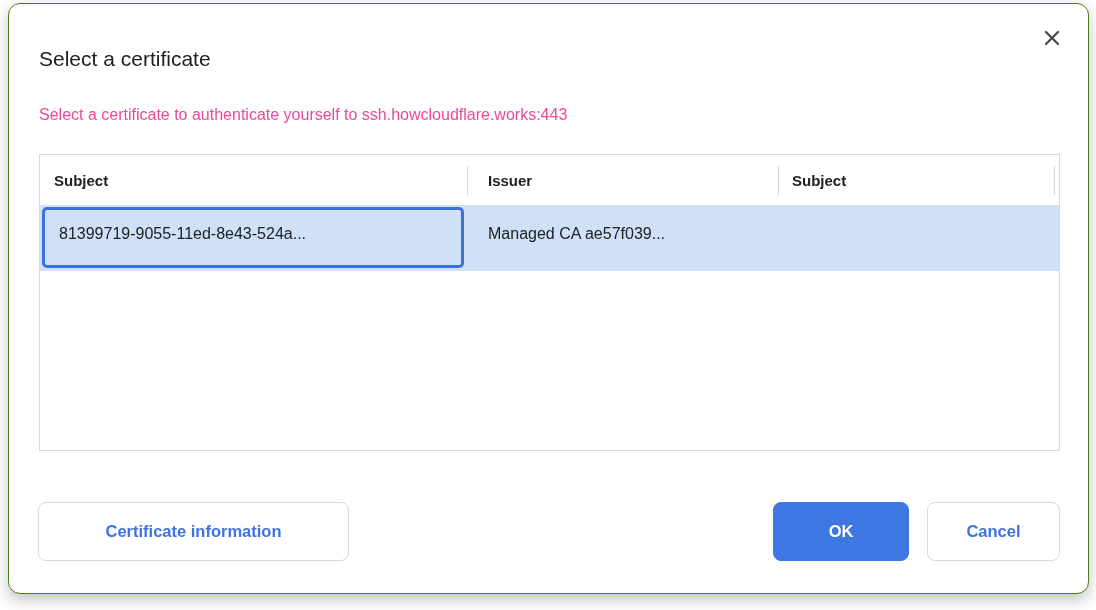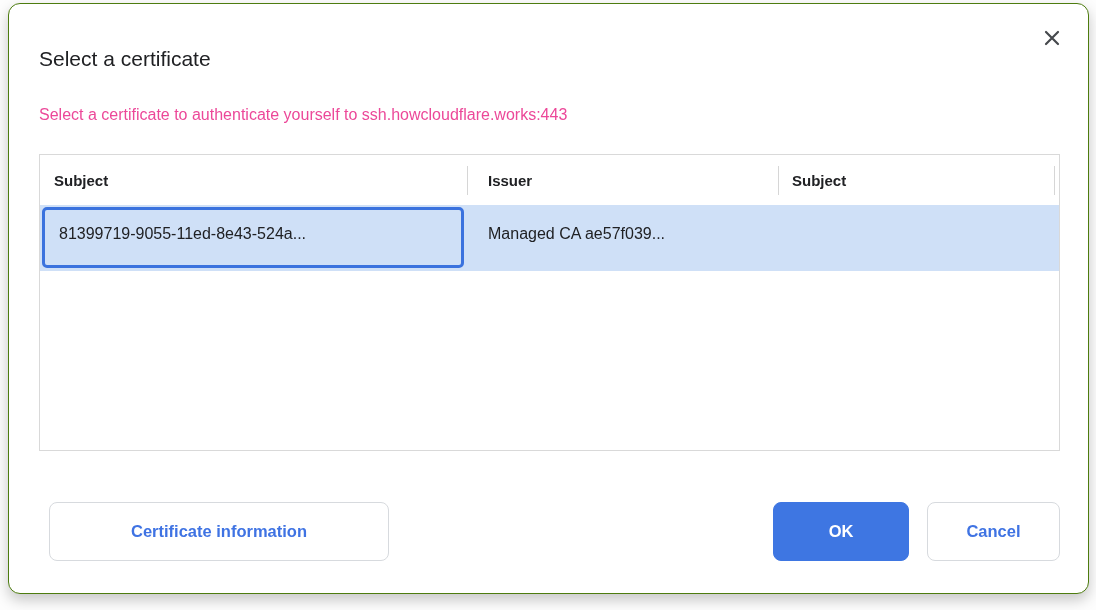--- a/index.html
+++ b/index.html
@@ -106,21 +106,21 @@
   .btn-secondary {
     background: #ffffff;
     border: 1px solid #d7dade;
     color: #3f73e3;
   }
   .btn-primary {
     background: #3e76e2;
     border: 1px solid #3e76e2;
     color: #ffffff;
   }
-  .btn-cert-info { left: 40px;  width: 340px; }
+  .btn-cert-info { left: 29px;  width: 311px; }
   .btn-ok        { left: 764px; width: 136px; }
   .btn-cancel    { left: 918px; width: 133px; }
 </style>
 </head>
 <body>
 
 <div class="dialog">
 
   <button class="close-btn">
     <span style="display:flex;">

